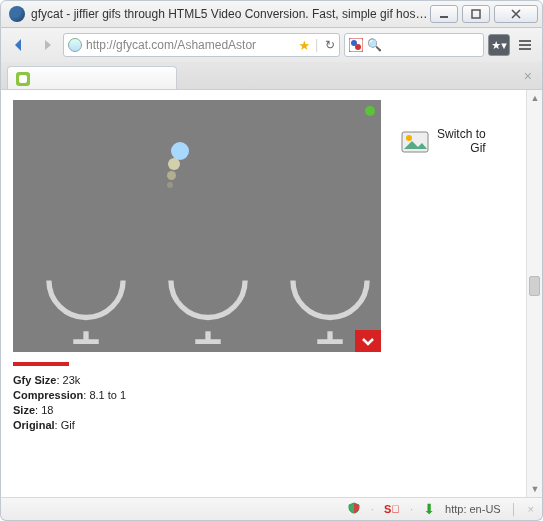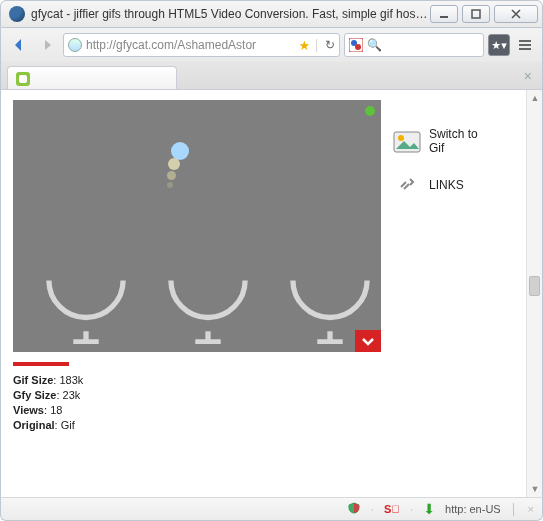--- a/index.html
+++ b/index.html
@@ -39,21 +39,21 @@
 
 
 .content-wrap { border-left:1px solid #bfc7d1; border-right:1px solid #bfc7d1; height: 407px; display:flex; background:#fff;}
 .content { flex:1; padding:10px 4px 8px 12px; overflow:hidden; position:relative;}
 .vscroll { width:16px; background:#f4f4f4; border-left:1px solid #e0e0e0; position:relative;}
 .vscroll .arrow { position:absolute; left:0; width:16px; height:16px; display:flex;align-items:center;justify-content:center;color:#888;font-size:9px;}
 .vscroll .arrow.up{top:0;} .vscroll .arrow.down{bottom:0;}
 .vscroll .thumb{position:absolute; left:2px; right:2px; top:186px; height:20px; background:#d0d0d0; border:1px solid #bcbcbc; border-radius:2px;}
 
 
-.page-row { display:flex; gap:12px; }
+.page-row { display:flex; gap:20px;text-align:right; }
 .video-box { width:368px; height:252px; background:#7f7f7f; position:relative; }
 .green-dot{ position:absolute; top:6px; right:6px; width:10px;height:10px;border-radius:50%;background:#5cc23a;}
 .expand-btn { position:absolute; right:0; bottom:0; width:26px; height:22px; background:#d62222; display:flex; align-items:center; justify-content:center;}
 .expand-btn svg{width:14px;height:14px;}
 
 .ball{position:absolute;border-radius:50%;}
 .b1{width:18px;height:18px;background:#a9d8ff;left:158px;top:42px;}
 .b2{width:12px;height:12px;background:#e8e4b8;left:155px;top:58px;opacity:.8;}
 .b3{width:9px;height:9px;background:#c6c29a;left:154px;top:71px;opacity:.7;}
 .b4{width:6px;height:6px;background:#a8a68a;left:154px;top:82px;opacity:.6;}
@@ -184,37 +184,28 @@
                 <rect x="1" y="1" width="26" height="20" rx="2" fill="#eee" stroke="#888"></rect>
                 <circle cx="8" cy="7" r="3" fill="#f2b200"></circle>
                 <path d="M3 18 L11 10 L17 16 L21 12 L26 18 Z" fill="#5a8"></path>
               </svg>
             </span>
           <span class="switch-lines">
             <span>Switch to</span><br>
             <span>Gif</span>
           </span>
         </div>
-        <div class="opt">
-          <span class="iconbox">
-              <svg width="18" height="18">
-                <path d="M3 11 L8 6 M6 13 L11 8" stroke="#888" stroke-width="2"></path>
-                <path d="M12 3 L15 6 L12 9" fill="none" stroke="#888" stroke-width="2"></path>
-              </svg>
-            </span>
-          <span>LINKS</span>
-        </div>
       </div>
     </div>
 
     <div class="redbar"></div>
     <div class="stats">
-      <div><b>Gif Size</b>: <span>183k</span></div>
       <div><b>Gfy Size</b>: <span>23k</span></div>
-      <div><b>Views</b>: <span>18</span></div>
+      <div><b>Compression</b>: <span>8.1 to 1</span></div>
+      <div><b>Size</b>: <span>18</span></div>
       <div><b>Original</b>: <span>Gif</span></div>
     </div>
   </div>
   <div class="vscroll">
     <div class="arrow up">▲</div>
     <div class="thumb"></div>
     <div class="arrow down">▼</div>
   </div>
 </div>
 

